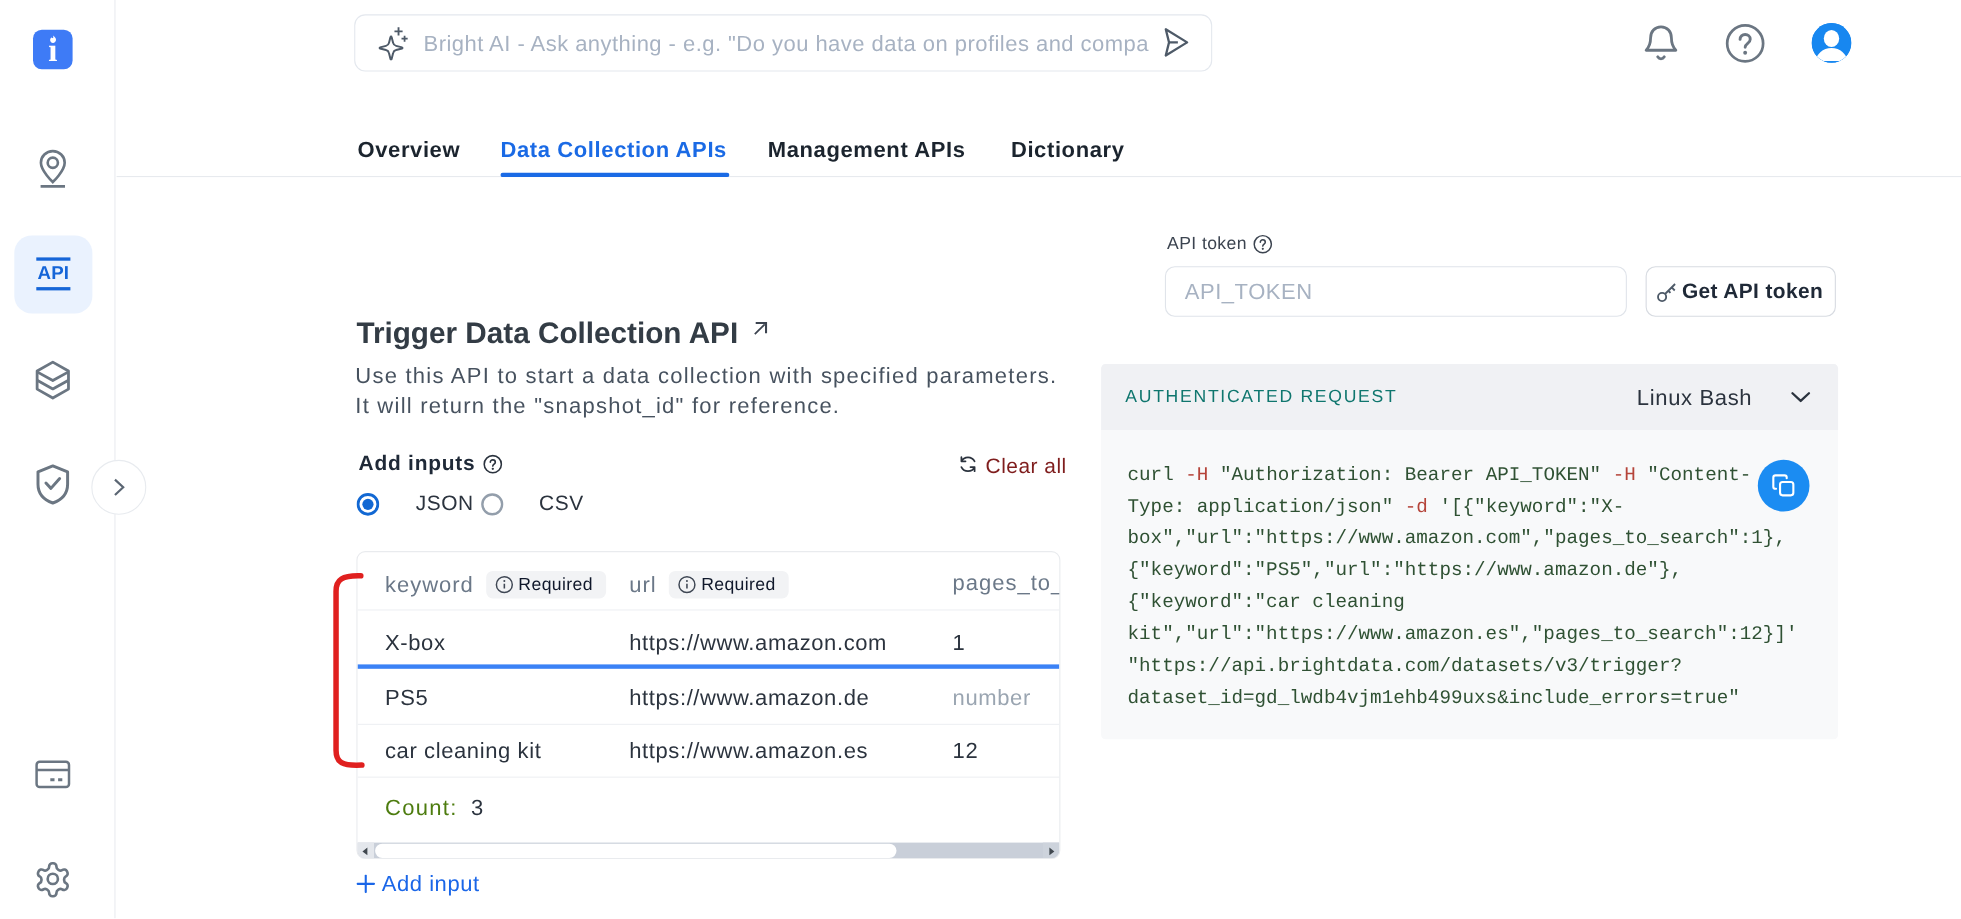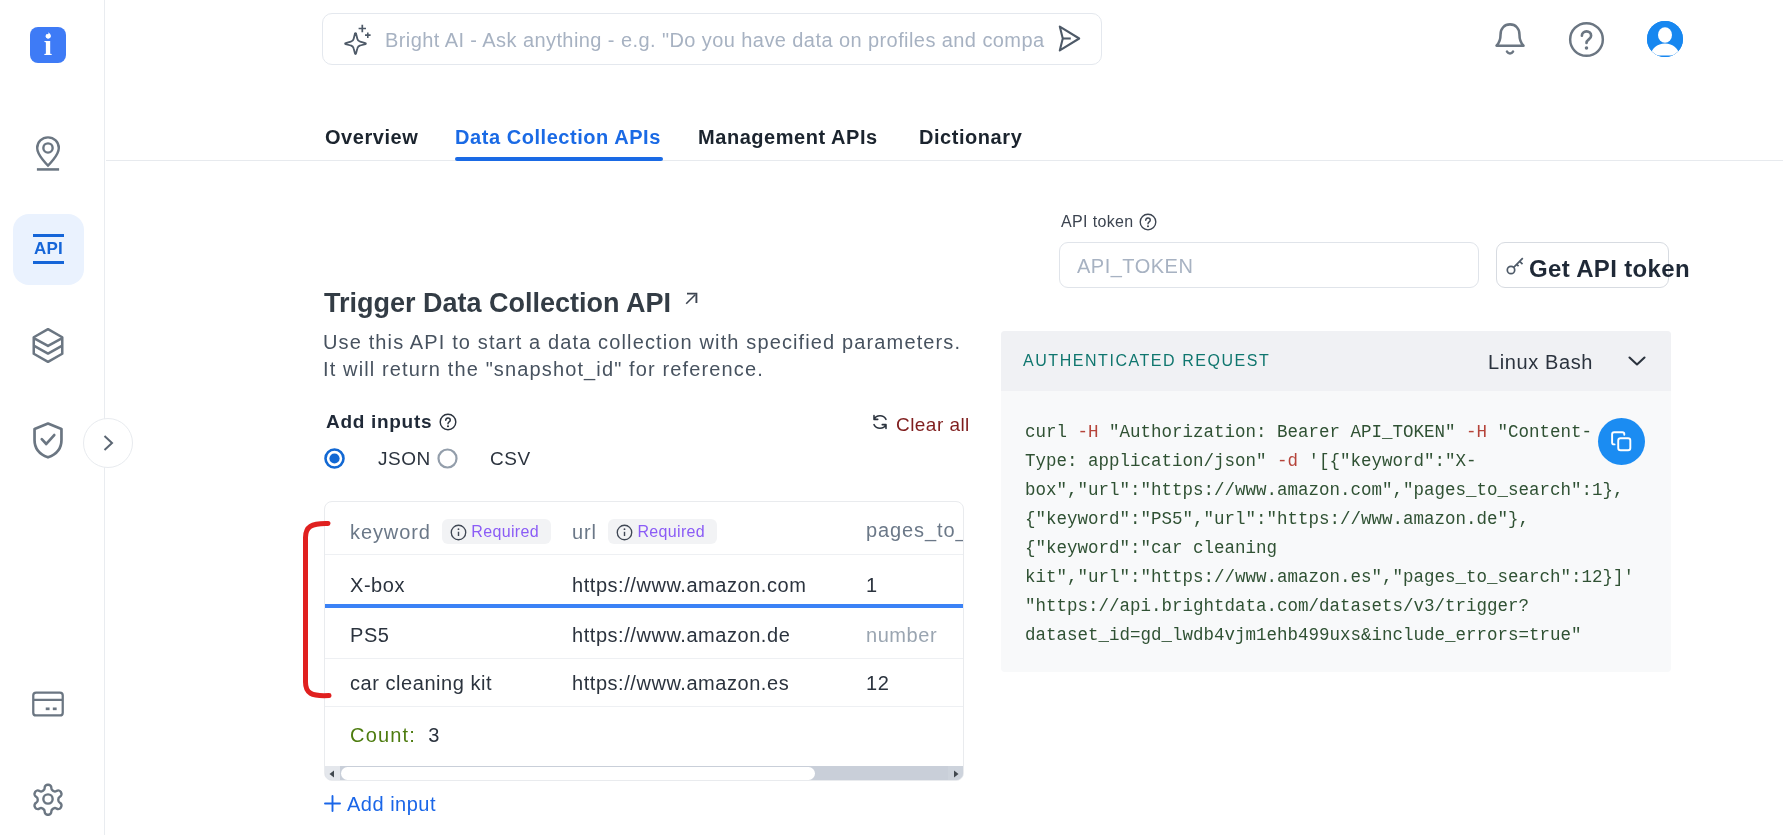--- a/index.html
+++ b/index.html
@@ -32,29 +32,29 @@
 .cell-url { position:absolute; left:247px; }
 .cell-pg { position:absolute; left:541px; }
 .trow { position:absolute; left:0; width:100%; }
 #thead { top:0; height:53px; border-bottom:1px solid #eef0f3; }
 #trow1 { top:53px; height:53px; border-bottom:4px solid #3b82f6; }
 #trow2 { top:106px; height:51px; border-bottom:1px solid #eef0f3; }
 #trow3 { top:157px; height:48px; border-bottom:1px solid #eef0f3; }
 #trowc { top:205px; height:60px; }
 .hdrtxt { color:#6b7888; font-size:20px; letter-spacing:0.9px; white-space:nowrap; }
 .rowtxt { color:#2b333e; font-size:20px; letter-spacing:0.55px; white-space:nowrap; }
-.badge { display:inline-block; margin-left:5px; background:#f2f3f5; border-radius:6px; height:25px; line-height:25px; padding:0 12px 0 8px; font-size:16px; color:#8b5cf6; letter-spacing:0.35px; vertical-align:2px; }
+.badge { display:inline-block; margin-left:5px; background:#f2f3f5; border-radius:6px; height:25px; line-height:25px; padding:0 12px 0 8px; font-size:16px; color:#0f172a; letter-spacing:0.35px; vertical-align:2px; }
 #scrollbar { position:absolute; left:0px; top:264px; width:638px; height:15px; background:#c9cfd9; }
 #scrollthumb { position:absolute; left:16px; top:1px; width:474px; height:13px; background:#fff; border-radius:7px; }
 
 #apitoklabel { left:1061px; top:212.5px; font-size:16px; color:#3c4450; letter-spacing:0.35px; }
 #tokinput { left:1059px; top:242px; width:420px; height:46px; border:1px solid #e0e4ea; border-radius:9px; background:#fff; }
 #tokph { left:1077px; top:255px; font-size:20px; color:#a7b2c2; letter-spacing:0.5px; }
 #getbtn { left:1496px; top:242px; width:173px; height:46px; border:1px solid #d7dbe1; border-radius:9px; background:#fff; }
-#getbtntext { left:1529px; top:255px; font-size:24px; font-weight:bold; color:#1f2937; letter-spacing:0.35px; }
+#getbtntext { left:1529px; top:255px; font-size:19px; font-weight:bold; color:#1f2937; letter-spacing:0.35px; }
 
 #panel { left:1001px; top:331px; width:670px; height:341px; background:#f8f9fa; border-radius:4px; }
 #panelhead { position:absolute; left:0; top:0; width:670px; height:60px; background:#f0f1f4; border-radius:4px 4px 0 0; }
 #authreq { position:absolute; left:22px; top:21px; font-size:16px; color:#0f766e; letter-spacing:1.55px; }
 #linuxbash { position:absolute; left:487px; top:20px; font-size:20px; color:#2b333e; letter-spacing:0.6px; }
 #code { position:absolute; left:24px; top:87px; font-family:"Liberation Mono",monospace; font-size:17.5px; line-height:29px; color:#2f5133; white-space:pre; }
 .red { color:#b5443a; }
 #copybtn { left:1598px; top:418px; width:47px; height:47px; border-radius:50%; background:#1b8cf2; z-index:3; }
 
 #addinput { left:347px; top:793px; font-size:20px; color:#1a66e8; letter-spacing:0.5px; }

